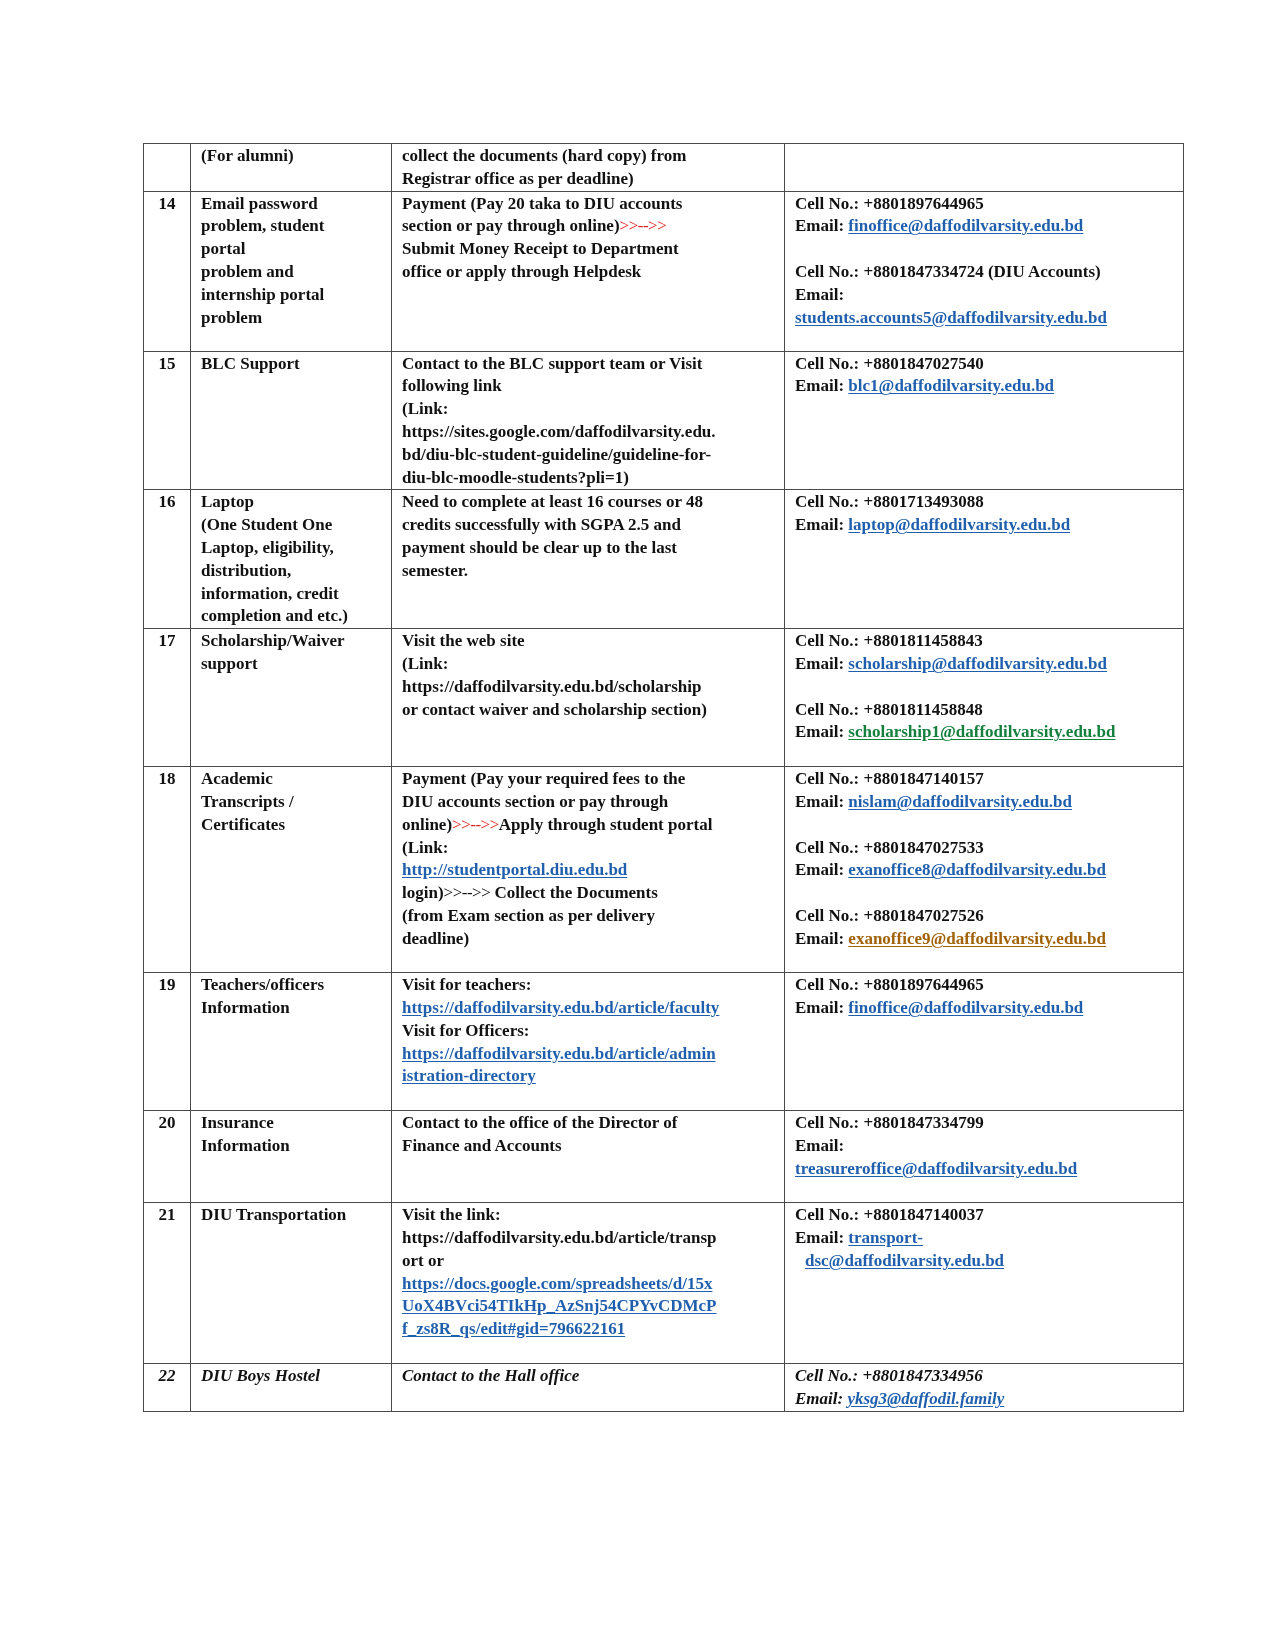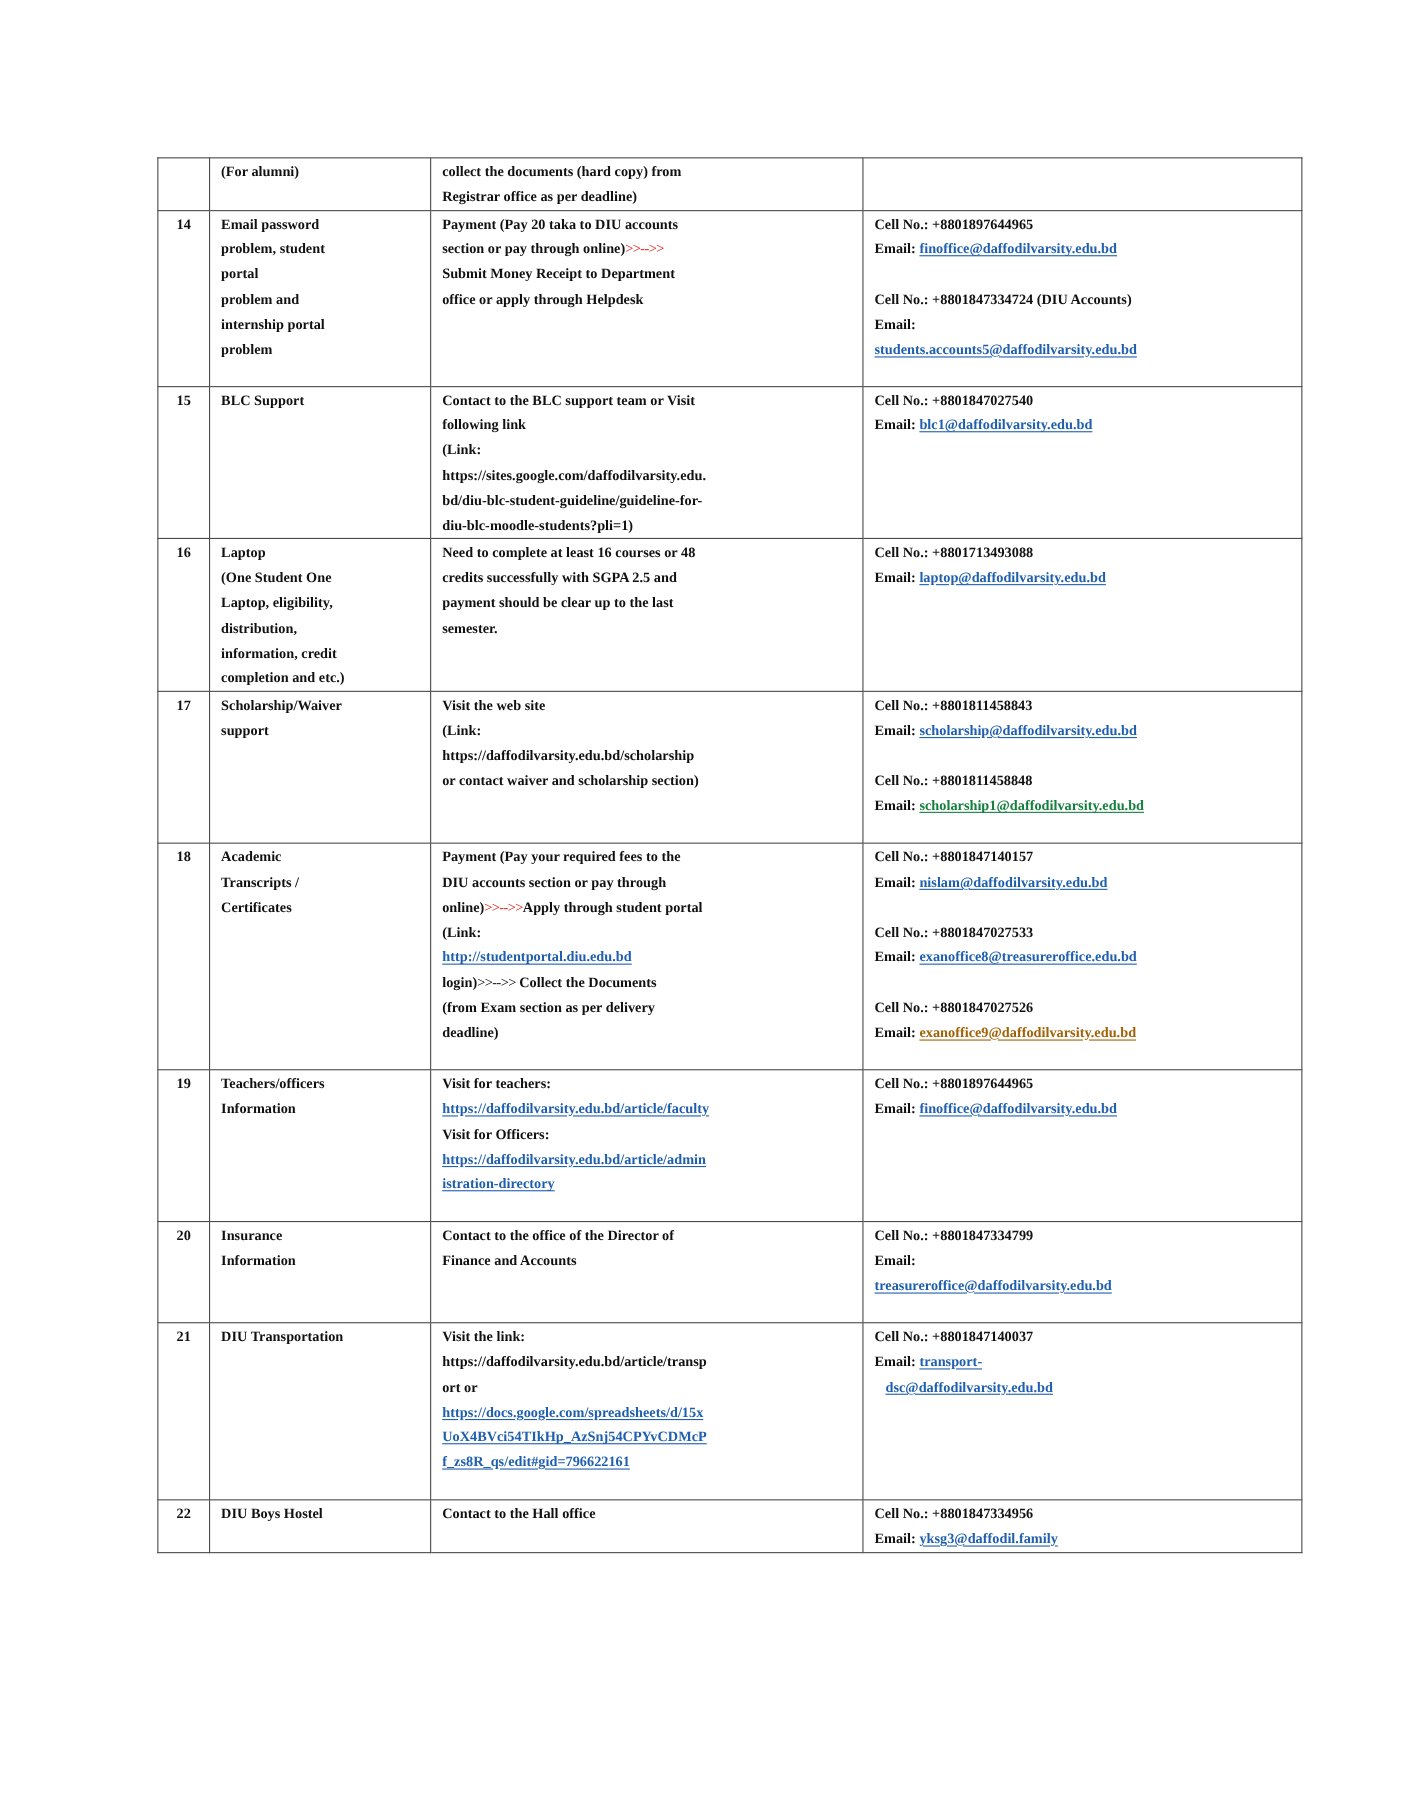--- a/index.html
+++ b/index.html
@@ -2,21 +2,21 @@
 <html><head>
 <meta charset="utf-8">
 <style>
   html, body { margin: 0; padding: 0; background: #ffffff; }
   body { width: 1275px; height: 1650px; position: relative; overflow: hidden; }
   .page { position: absolute; left: 0; top: 0; width: 1275px; height: 1650px; background: #fff; }
   table.grid {
     position: absolute; left: 143px; top: 143px; width: 1040px;
     border-collapse: collapse; table-layout: fixed;
     font-family: "Liberation Serif", "DejaVu Serif", serif;
-    font-weight: bold; font-size: 13px; line-height: 22.8px; color: #111;
+    font-weight: bold; font-size: 17px; line-height: 22.8px; color: #111;
   }
   table.grid td {
     border: 1.3px solid #4a4a4a; vertical-align: top;
     padding: 1px 10px 0 10px; overflow: hidden;
   }
   col.c-no { width: 47px; }
   col.c-svc { width: 201px; }
   col.c-proc { width: 393px; }
   col.c-contact { width: 399px; }
   td.num { text-align: center; padding-left: 2px; padding-right: 2px; }
@@ -27,21 +27,21 @@
   .arrow-black { font-weight: normal; letter-spacing: -0.5px; }
   tr.r-alumni td { height: 44px; }
   tr.r14 td { height: 158px; }
   tr.r15 td { height: 136px; }
   tr.r16 td { height: 136px; }
   tr.r17 td { height: 136px; }
   tr.r18 td { height: 204px; }
   tr.r19 td { height: 136px; }
   tr.r20 td { height: 90px; }
   tr.r21 td { height: 159px; }
-  tr.r22 td { height: 44px; }
+  tr.r22 td { height: 44px; font-style: italic; }
 </style>
 </head>
 <body>
 
 <div class="page">
 <table class="grid">
   <colgroup>
     <col class="c-no">
         <col class="c-svc">
         <col class="c-proc">
@@ -164,21 +164,21 @@
         <span class="line"><a class="lnk" style="color: rgb(31, 95, 173);">http://studentportal.diu.edu.bd</a></span>
         <span class="line"><span>login)</span><span class="arrow-black">&gt;&gt;--&gt;&gt;</span><span> Collect the Documents</span></span>
         <span class="line">(from Exam section as per delivery</span>
         <span class="line">deadline)</span>
       </td>
       <td>
         <span class="line"><span>Cell No.:</span> <span>+8801847140157</span></span>
         <span class="line"><span>Email:</span> <a class="lnk" style="color: rgb(31, 95, 173);">nislam@daffodilvarsity.edu.bd</a></span>
         <span class="gap"></span>
         <span class="line"><span>Cell No.:</span> <span>+8801847027533</span></span>
-        <span class="line"><span>Email:</span> <a class="lnk" style="color: rgb(31, 95, 173);">exanoffice8@treasureroffice.edu.bd</a></span>
+        <span class="line"><span>Email:</span> <a class="lnk" style="color: rgb(31, 95, 173);">exanoffice8@daffodilvarsity.edu.bd</a></span>
         <span class="gap"></span>
         <span class="line"><span>Cell No.:</span> <span>+8801847027526</span></span>
         <span class="line"><span>Email:</span> <a class="lnk" style="color: #a16207; text-align: right;">exanoffice9@daffodilvarsity.edu.bd</a></span>
       </td>
     </tr>
 
     <tr class="r19">
       <td class="num">19</td>
       <td>
         <span class="line">Teachers/officers</span>

